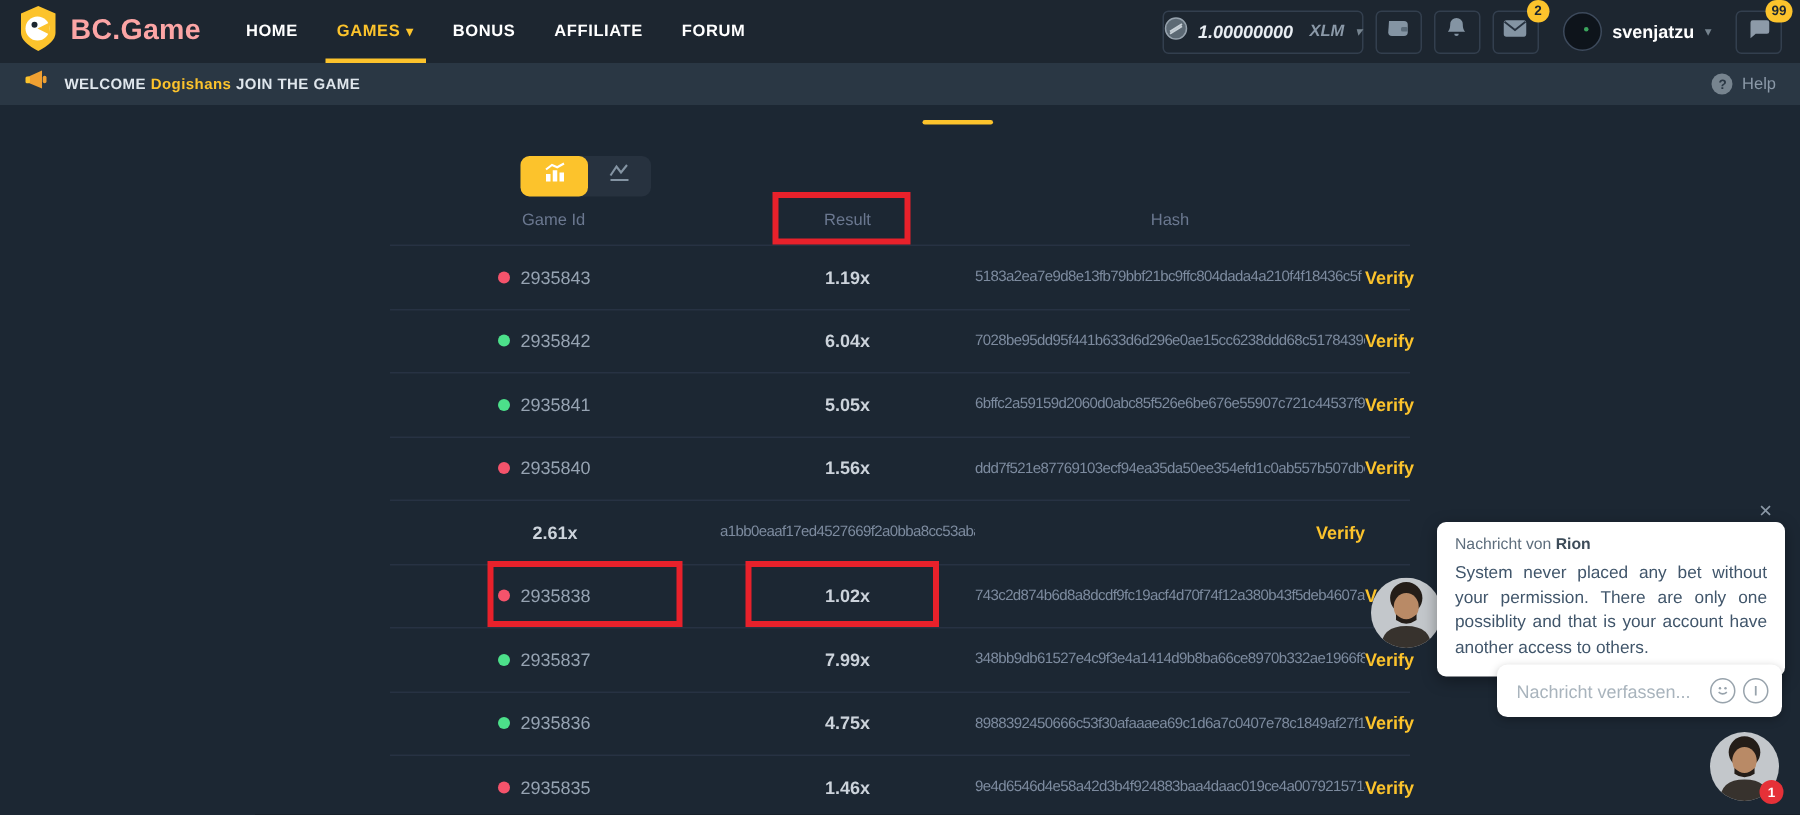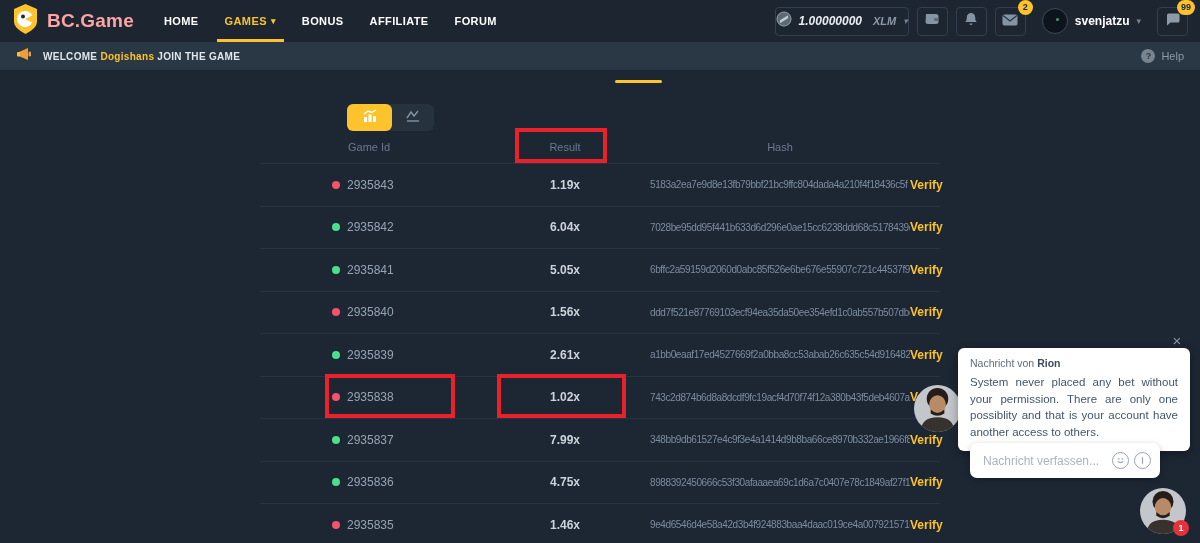--- a/index.html
+++ b/index.html
@@ -62,21 +62,21 @@
   .anno-2 { left:325px; top:374px; width:130px; height:44px; }
   .anno-3 { left:497px; top:374px; width:129px; height:44px; }
 
   
   .chat-close { position:absolute; left:1168px; top:332px; color:#8b98a6; font-size:15px; cursor:pointer; z-index:41; width:18px; text-align:center; }
   .msg-card { position:absolute; left:958px; top:348px; width:232px; background:#fff; border-radius:6px; padding:9px 12px 10px; box-shadow:0 3px 10px rgba(0,0,0,.35); z-index:40; }
   .msg-title { font-size:10.5px; color:#5d6d7c; margin-bottom:5px; }
   .msg-title b { color:#3d4c59; }
   .msg-body { font-size:11.5px; color:#41566b; line-height:1.45; text-align:justify; }
   .sender-avatar { position:absolute; left:914px; top:385px; width:47px; height:47px; border-radius:50%; overflow:hidden; z-index:39; }
-  .chat-input-wrap { position:absolute; left:970px; top:443px; width:190px; height:35px; background:#fff; border-radius:7px; display:flex; align-items:center; padding:0 9px 0 13px; gap:5px; z-index:40; box-shadow:0 2px 6px rgba(0,0,0,.25); }
+  .chat-input-wrap { position:absolute; left:998px; top:443px; width:190px; height:35px; background:#fff; border-radius:7px; display:flex; align-items:center; padding:0 9px 0 13px; gap:5px; z-index:40; box-shadow:0 2px 6px rgba(0,0,0,.25); }
   .chat-input { border:none; outline:none; flex:1; min-width:0; font-size:12px; color:#41566b; font-family:"Liberation Sans",sans-serif; background:transparent; }
   .chat-input::placeholder { color:#a9b4bd; }
   .round-icon { width:17px; height:17px; border:1.5px solid #98a3ac; border-radius:50%; flex:none; display:flex; align-items:center; justify-content:center; cursor:pointer; }
   .bottom-avatar { position:absolute; left:1140px; top:488px; width:46px; height:46px; border-radius:50%; z-index:40; cursor:pointer; }
   .bottom-avatar .pic { width:46px; height:46px; border-radius:50%; overflow:hidden; }
   .badge-red { position:absolute; right:-3px; bottom:-2px; width:16px; height:16px; border-radius:50%; background:#e53138; color:#fff; font-size:9px; font-weight:bold; display:flex; align-items:center; justify-content:center; }
 </style>
 </head>
 <body>
 
@@ -254,24 +254,20 @@
       <div class="cell-id">
         <span class="dot loss"></span>
         <span>2935840</span>
       </div>
       <div class="cell-result">1.56x</div>
       <div class="cell-hash">ddd7f521e87769103ecf94ea35da50ee354efd1c0ab557b507dbe</div>
       <div class="cell-verify">Verify</div>
     </div>
 
     <div class="trow">
-      <div class="cell-id">
-        <span class="dot win"></span>
-        <span>2935839</span>
-      </div>
       <div class="cell-result">2.61x</div>
       <div class="cell-hash">a1bb0eaaf17ed4527669f2a0bba8cc53abab26c635c54d916482a</div>
       <div class="cell-verify">Verify</div>
     </div>
 
     <div class="trow">
       <div class="cell-id">
         <span class="dot loss"></span>
         <span>2935838</span>
       </div>

